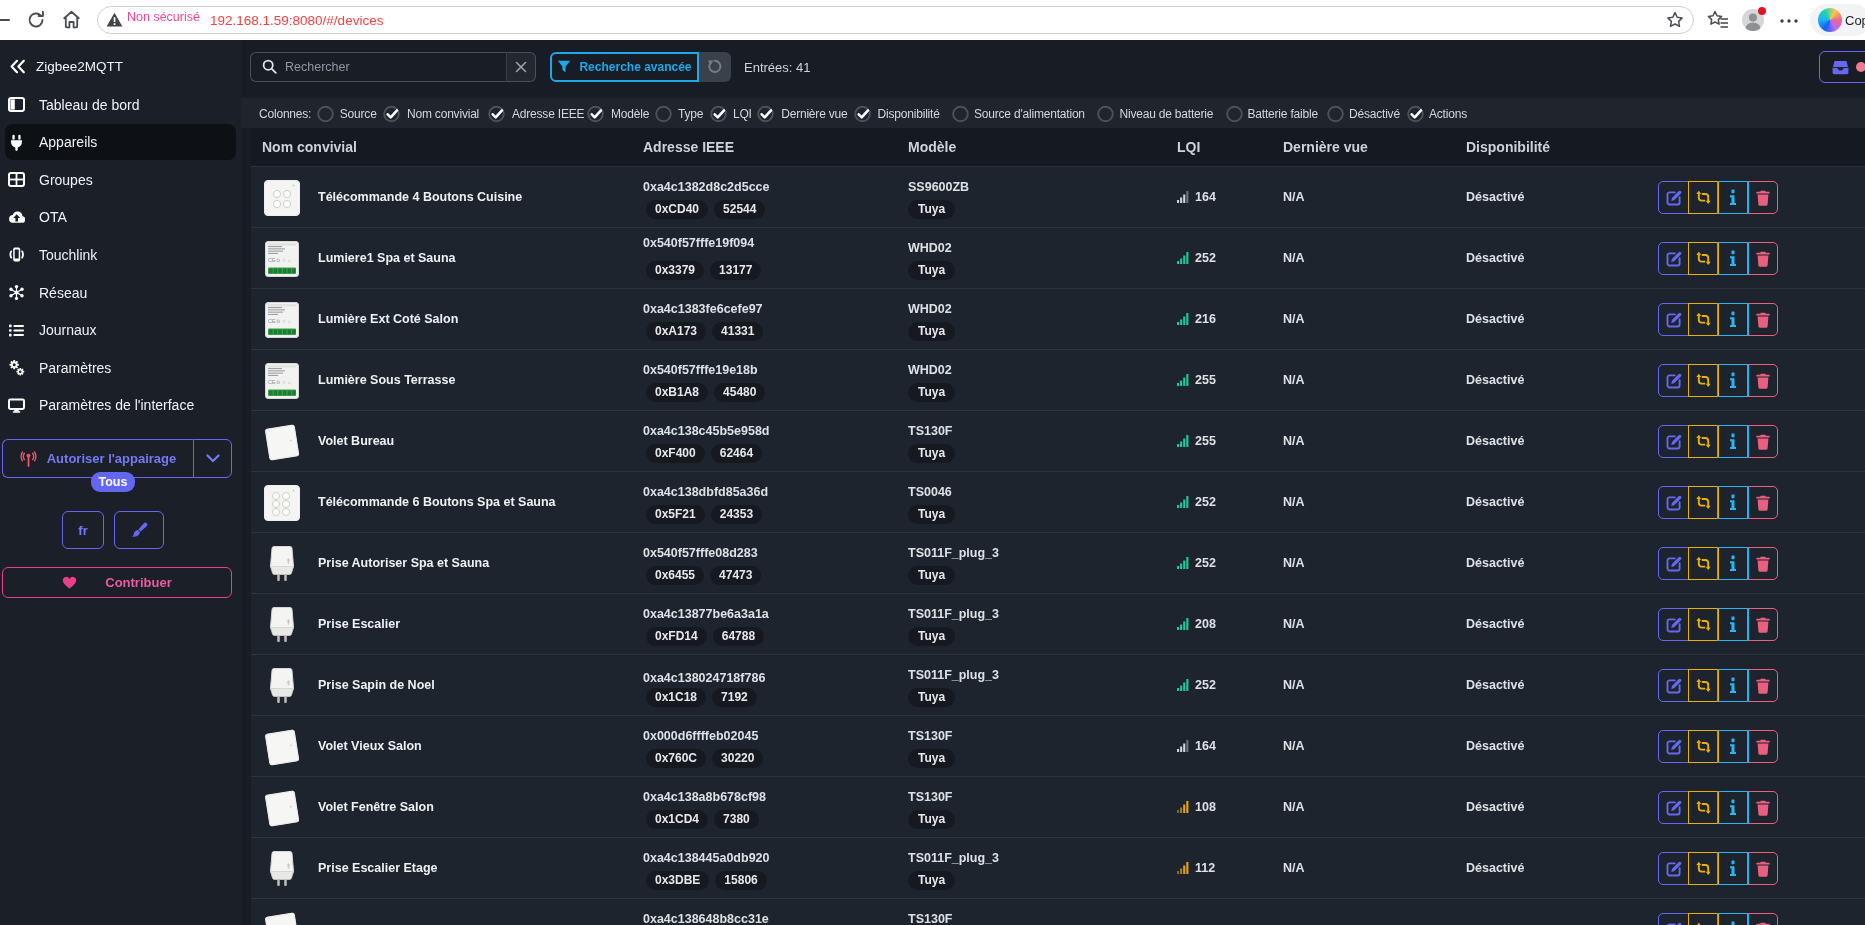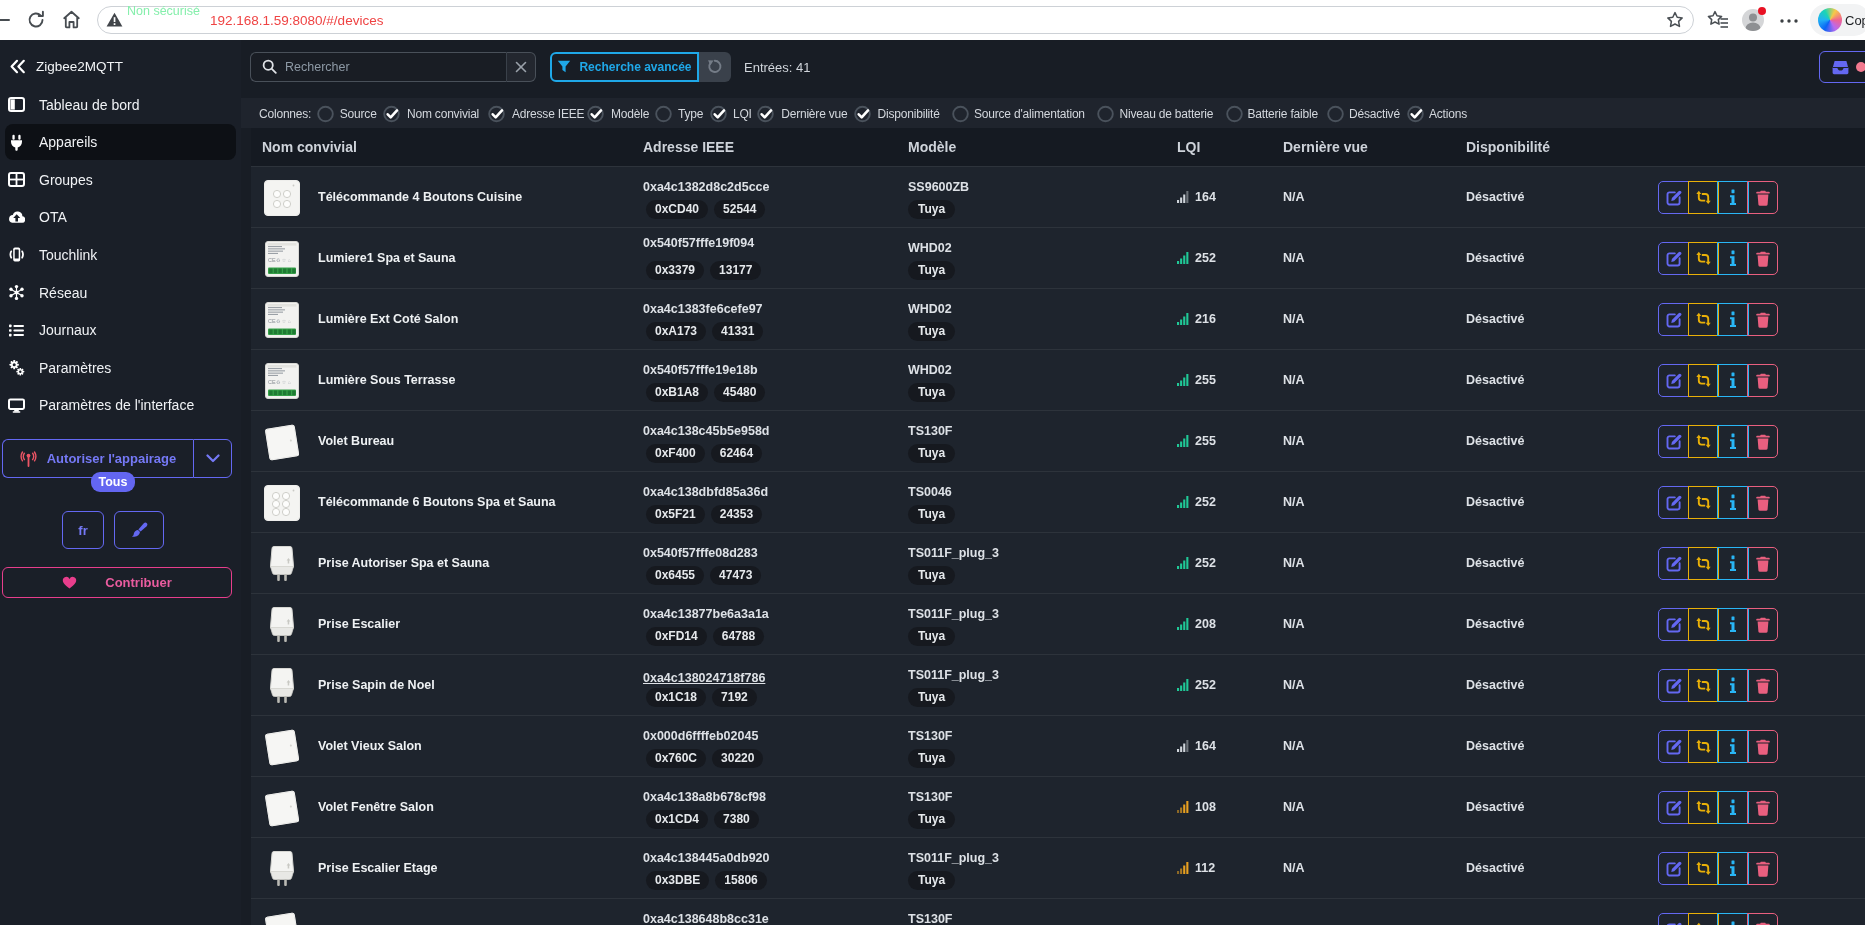--- a/index.html
+++ b/index.html
@@ -33,21 +33,21 @@
     </svg>
   </div>
 <div class="a" style="left:97px;top:6px;width:1597px;height:28px;background:#fff;border:1px solid #cdd1d6;border-radius:14px;"></div>
 <div class="a" style="left:106px;top:12px;">
     <svg width="17" height="16" viewBox="0 0 17 16" style="">
       <path d="M8.5 0.8 L16.4 14.6 H0.6 Z" fill="#41454a"></path>
       <rect x="7.7" y="5.2" width="1.7" height="4.8" fill="#fff"></rect>
       <rect x="7.7" y="11.2" width="1.7" height="1.8" fill="#fff"></rect>
     </svg>
   </div>
-<div class="a" style="left:127px;top:4px;font-size:12.5px;color:#86efac;">Non sécurisé</div>
+<div class="a" style="left:127px;top:10px;font-size:12.5px;color:#ec4899;">Non sécurisé</div>
 <div class="a" style="left:210px;top:12.5px;font-size:13.5px;color:#ef4444;">192.168.1.59:8080/#/devices</div>
 <div class="a" style="left:1666px;top:11px;">
     <svg width="18" height="18" viewBox="0 0 18 18" style="">
       <path d="M9 1.6 l2.2 4.6 5 .7 -3.6 3.5 .9 5 -4.5 -2.4 -4.5 2.4 .9 -5 -3.6 -3.5 5 -.7 Z" fill="none" stroke="#4a4f54" stroke-width="1.5" stroke-linejoin="round"></path>
     </svg>
   </div>
 <div class="a" style="left:1707px;top:10px;">
     <svg width="22" height="20" viewBox="0 0 22 20" style="">
       <path d="M8 1.6 l2 4.2 4.6 .6 -3.3 3.2 .8 4.6 -4.1 -2.2 -4.1 2.2 .8 -4.6 -3.3 -3.2 4.6 -.6 Z" fill="none" stroke="#4a4f54" stroke-width="1.5" stroke-linejoin="round"></path>
       <g stroke="#4a4f54" stroke-width="1.6">
@@ -875,21 +875,21 @@
     <div class="cell" style="left:11px;top:10.5px;width:40px;height:40px;">
       <svg width="40" height="40" viewBox="0 0 40 40">
         <path d="M10 4.5 Q10 2.5 12 2.5 L28 2.5 Q30 2.5 30 4.5 L31.5 22 Q31.5 24 29.5 24 L10.5 24 Q8.5 24 8.5 22 Z" fill="#f4f4f2" stroke="#d6d6d2" stroke-width="1"></path>
         <path d="M8.5 22.5 L31.5 22.5 L29.5 29 Q29 30.5 27.5 30.5 L12.5 30.5 Q11 30.5 10.5 29 Z" fill="#e8e8e5" stroke="#d2d2cd" stroke-width="0.8"></path>
         <rect x="15.2" y="30.5" width="2.6" height="6.5" rx="1" fill="#b9b9b3"></rect>
         <rect x="22.2" y="30.5" width="2.6" height="6.5" rx="1" fill="#b9b9b3"></rect>
         <path d="M26.5 14 l1.8 2.5 h-1.1 v3 h-1.5 v-3 h-1.1 Z" fill="#c9c9c4"></path>
       </svg>
     </div>
     <div class="cell name" style="left:67px;top:50%;transform:translateY(-50%);">Prise Sapin de Noel</div>
-    <div class="cell addr" style="left:392px;top:16px;text-decoration:underline;">0xa4c138024718f786</div>
+    <div class="cell addr" style="left:392px;top:16px;">0xa4c138024718f786</div>
     <div class="cell" style="left:395px;top:32px;"><span class="badge">0x1C18</span><span class="badge" style="margin-left:6px;">7192</span></div>
     <div class="cell addr" style="left:657px;top:12.5px;">TS011F_plug_3</div>
     <div class="cell" style="left:657px;top:32px;"><span class="badge" style="padding:0 10px;">Tuya</span></div>
     <div class="cell flex" style="left:926px;top:50%;transform:translateY(-50%);">
       <svg width="13" height="12" viewBox="0 0 13 12">
         <rect x="0.0" y="9" width="2.1" height="3" fill="#20c997" opacity="1"></rect>
         <rect x="3.1" y="6.5" width="2.1" height="5.5" fill="#20c997" opacity="1"></rect>
         <rect x="6.2" y="3.5" width="2.1" height="8.5" fill="#20c997" opacity="1"></rect>
         <rect x="9.3" y="0" width="2.1" height="12" fill="#20c997" opacity="1"></rect>
       </svg>

